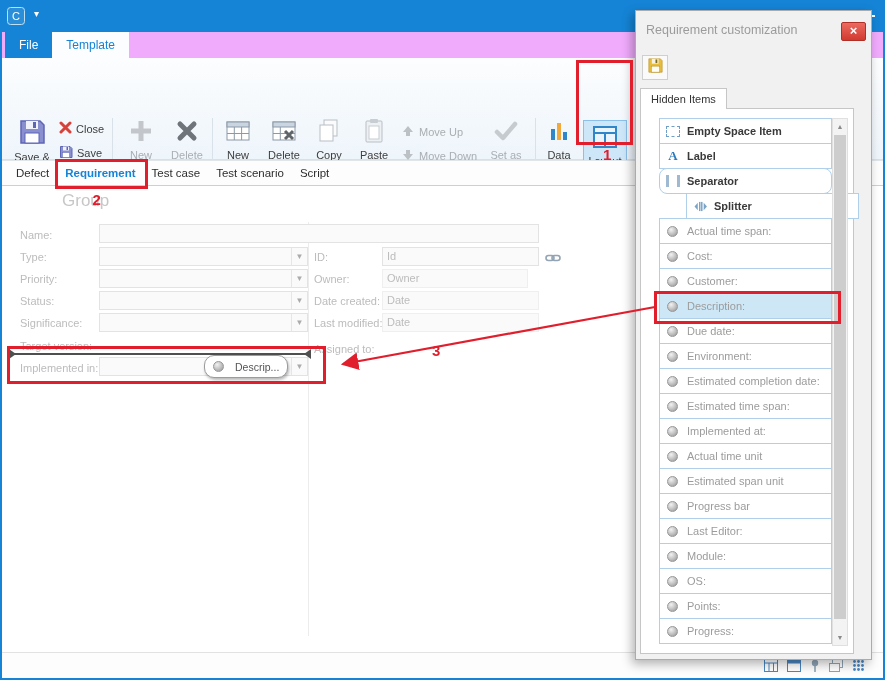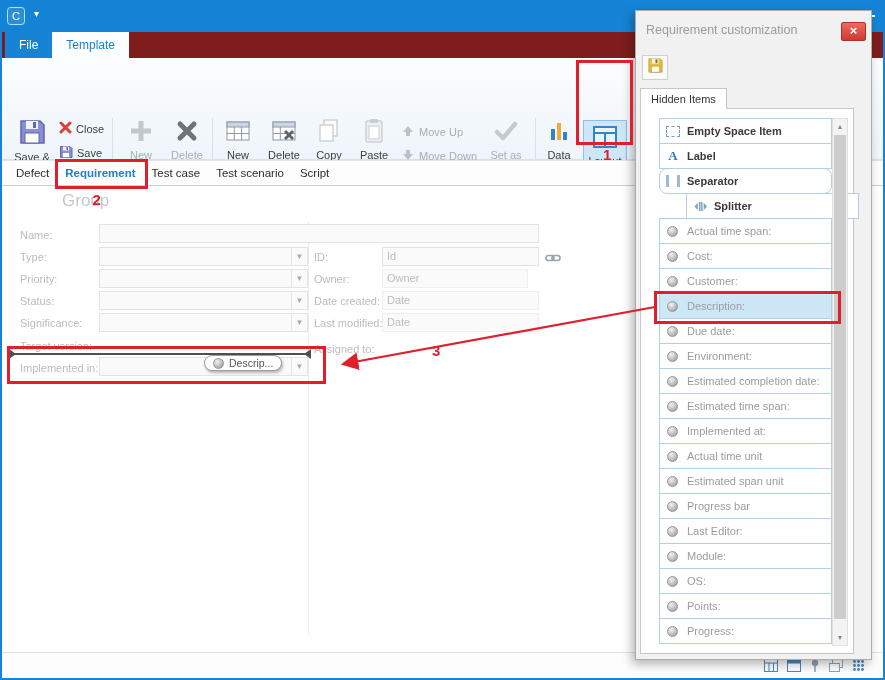--- a/index.html
+++ b/index.html
@@ -7,21 +7,21 @@
   .app { position:relative; width:885px; height:680px; background:#fff; border:2px solid #1584d6; overflow:hidden; }
 
   
   .titlebar { position:absolute; left:0; top:0; width:100%; height:30px; background:#1584d6; }
   .appicon { position:absolute; left:5px; top:5px; }
   .qat { position:absolute; left:32px; top:6px; color:#fff; font-size:10px; }
   .title { position:absolute; left:0; right:0; top:8px; text-align:center; color:#fff; font-size:12px; }
   .minbtn { position:absolute; right:8px; top:13px; width:10px; height:2px; background:#fff; }
 
   
-  .ribbontabs { position:absolute; left:0; top:30px; width:100%; height:26px; background:#7f1d1d; display:flex; }
+  .ribbontabs { position:absolute; left:0; top:30px; width:100%; height:26px; background:#f0abfc; display:flex; }
   .rtab { padding:6px 14px; font-size:12px; color:#333; cursor:default; }
   .rtab.file { background:#1584d6; color:#fff; margin-left:3px; }
   .rtab.sel { background:#fbfdfe; color:#1584d6; }
 
   
   .ribbon { position:absolute; left:0; top:56px; width:100%; height:102px; background:linear-gradient(#fcfdfe,#eef5fb); border-bottom:1px solid #d8e0e8; }
   .bigbtn { position:absolute; display:flex; flex-direction:column; align-items:center; gap:3px; font-size:11px; color:#3d3d3d; text-align:center; line-height:12px; }
   .bigbtn .lbl2 { white-space:pre-line; }
   .smallbtn { position:absolute; display:flex; align-items:center; gap:4px; font-size:11px; color:#3d3d3d; }
   .dis { color:#a9aeb3 !important; }
@@ -38,21 +38,21 @@
   .form { position:absolute; left:0; top:184px; right:0; bottom:26px; background:#fff; }
   .gtitle { position:absolute; left:16px; top:5px; font-size:17px; color:#c7c7c7;margin-left:44px; }
   .flabel { position:absolute; font-size:11px; color:#bcbcbc; white-space:nowrap; }
   .tbox { position:absolute; height:19px; background:#fafafa; border:1px solid #e3e3e3; font-size:11px; color:#bcbcbc; line-height:17px; padding:0 4px; }
   .combo { position:absolute; height:19px; background:#fafafa; border:1px solid #e3e3e3; }
   .combo .arr { position:absolute; right:0; top:0; width:16px; height:17px; border-left:1px solid #e6e6e6; color:#ababab; font-size:8px; text-align:center; line-height:17px; }
   .vdiv { position:absolute; left:306px; top:36px; width:1px; height:414px; background:#ececec; }
   .drop-line { position:absolute; left:8px; top:167px; width:300px; height:2px; background:#4f4f4f; z-index:4; }
   .drop-line .t-l { position:absolute; left:-1px; top:-4px; width:0; height:0; border-top:5px solid transparent; border-bottom:5px solid transparent; border-left:7px solid #4f4f4f; }
   .drop-line .t-r { position:absolute; right:-1px; top:-4px; width:0; height:0; border-top:5px solid transparent; border-bottom:5px solid transparent; border-right:7px solid #4f4f4f; }
-  .ghost-chip { position:absolute; left:202px; top:169px; height:16px; background:#fff; border:1px solid #9c9c9c; border-radius:10px; box-shadow:1px 2px 3px rgba(0,0,0,.28); display:flex; align-items:center; gap:5px; padding:0 8px; font-size:10.5px; color:#555; z-index:5; }
+  .ghost-chip { position:absolute; left:202px; top:169px; height:23px; background:#fff; border:1px solid #9c9c9c; border-radius:10px; box-shadow:1px 2px 3px rgba(0,0,0,.28); display:flex; align-items:center; gap:11px; padding:0 8px; font-size:10.5px; color:#555; z-index:5; }
   .orb { width:11px; height:11px; border-radius:50%; background:radial-gradient(circle at 35% 30%, #f2f2f2, #b5b5b5 65%, #8e8e8e); border:1px solid #979797; flex:0 0 11px; }
 
   
   .statusbar { position:absolute; left:0; right:0; bottom:0; height:26px; background:#fdfdfd; border-top:1px solid #e2e2e2; display:flex; align-items:center; justify-content:flex-end; gap:9px; padding-right:18px; }
   .sico { display:flex; align-items:center; }
 
   
   .cwin { position:absolute; left:633px; top:8px; width:237px; height:650px; background:#f1f1f1; border:1px solid #ababab; box-shadow:-3px 4px 10px rgba(0,0,0,.3); z-index:10; }
   .cwin-title { position:absolute; left:10px; top:12px; font-size:12.5px; color:#9b9b9b; }
   .cwin-close { position:absolute; right:5px; top:11px; width:25px; height:19px; background:linear-gradient(#ec6a5f,#d13a31); border:1px solid #b03028; border-radius:2px; color:#fff; font-size:13px; font-weight:bold; text-align:center; line-height:16px; cursor:default; }

